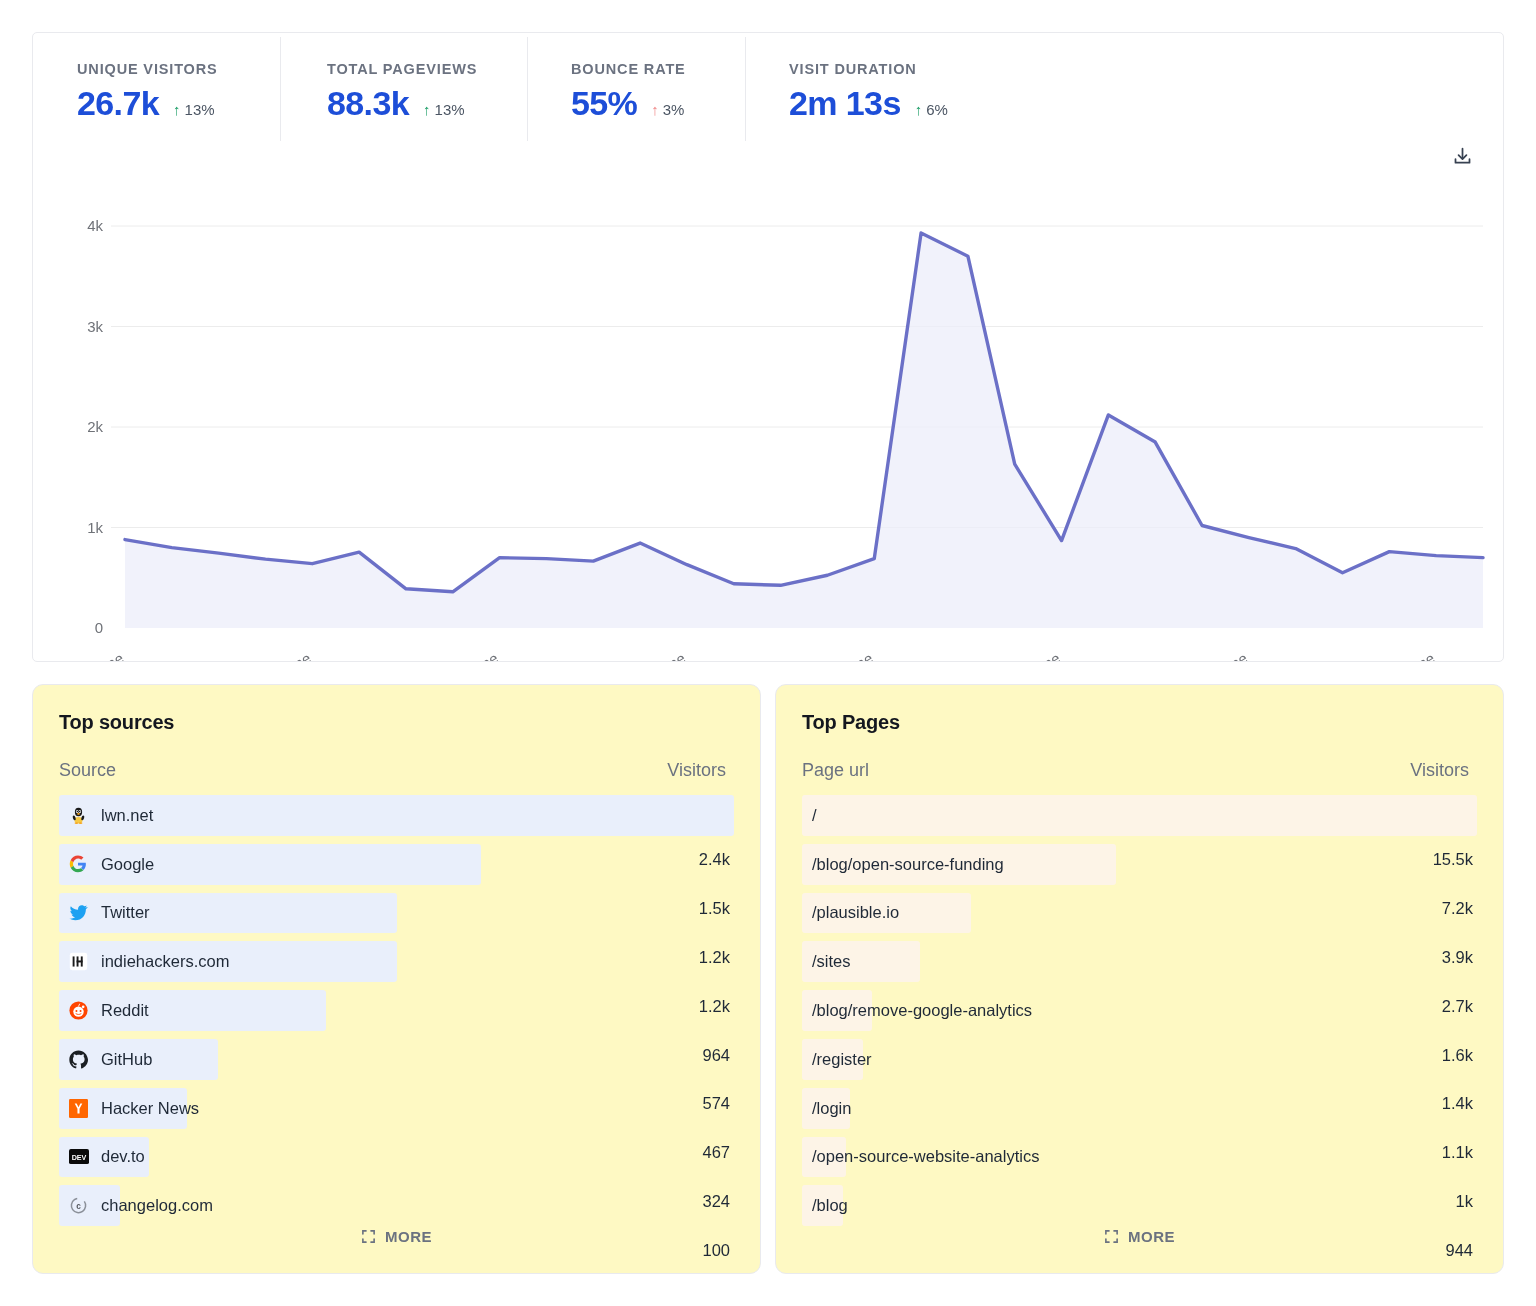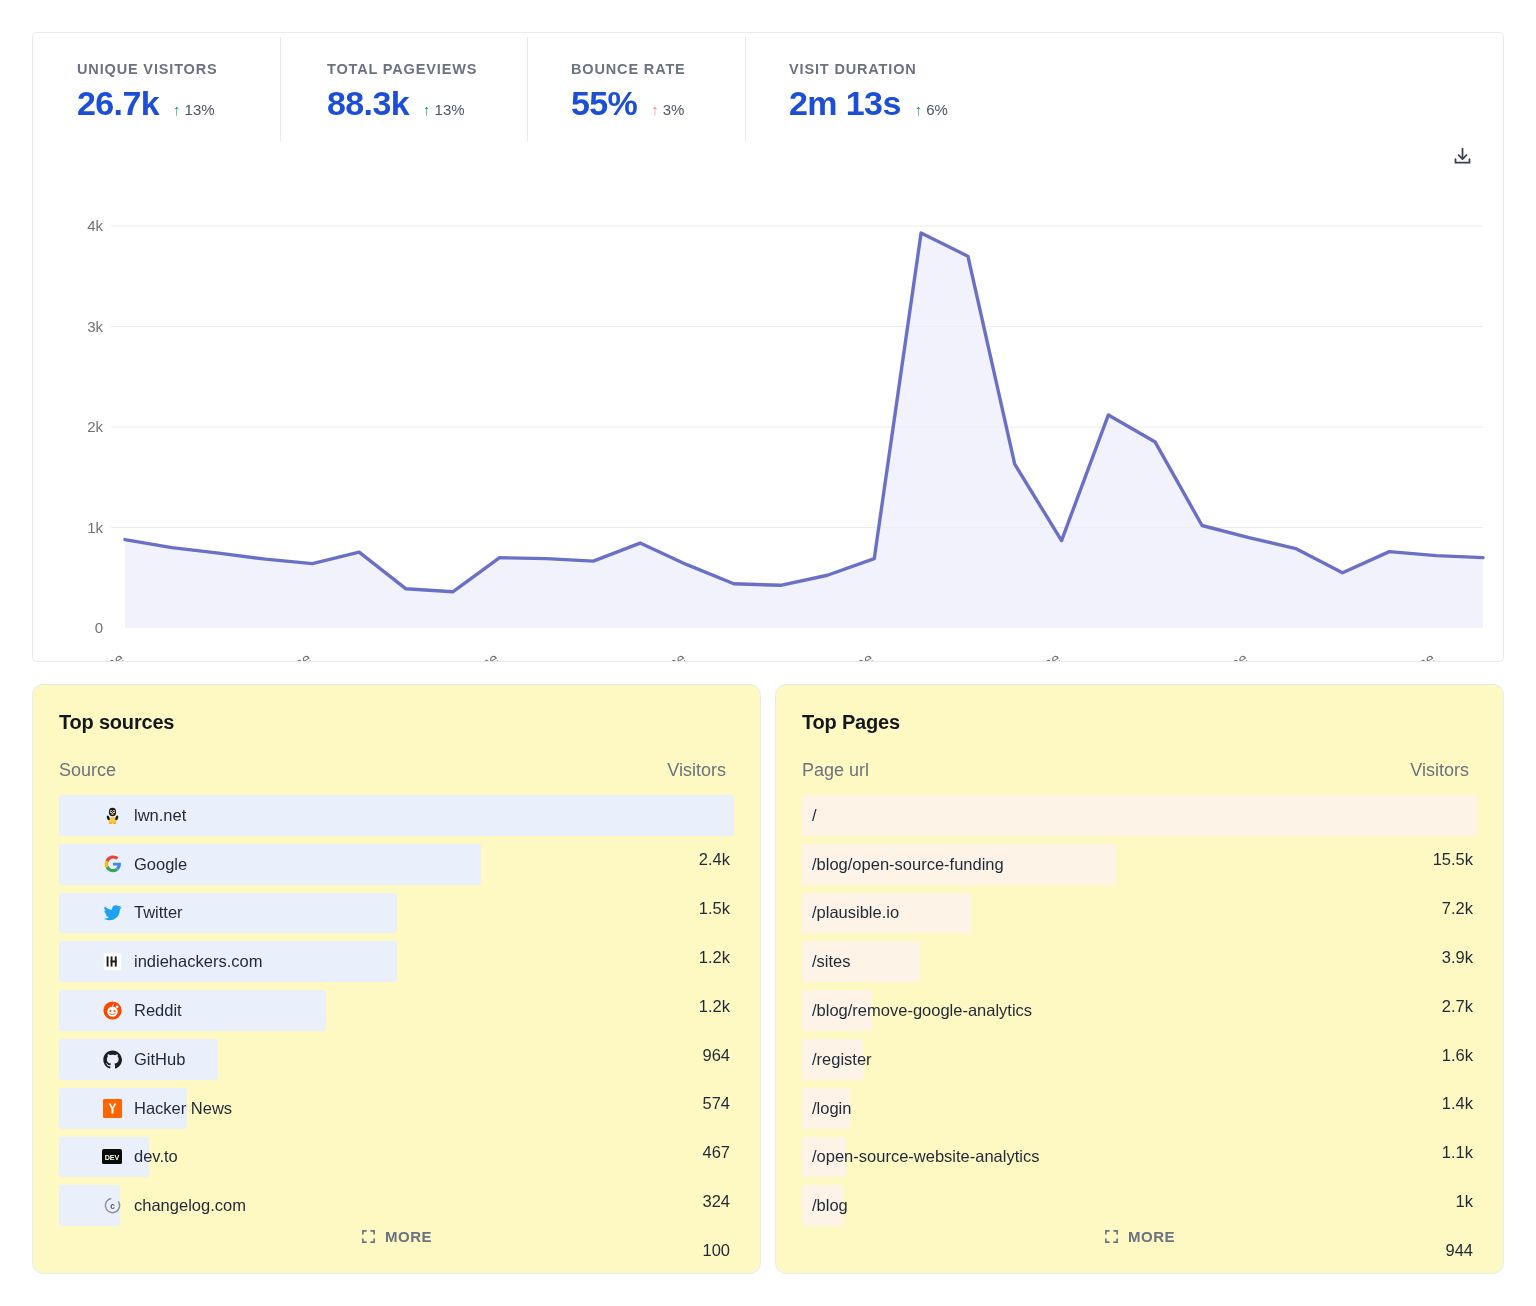--- a/index.html
+++ b/index.html
@@ -124,23 +124,22 @@
   .row-label {
     position: relative;
     display: flex; align-items: center;
     font-size: 16.5px; color: #1f2937;
     padding-left: 10px;
     z-index: 2;
   }
   .row-label .ico {
     width: 20px; height: 20px;
     margin-right: 12px;
-    display: inline-flex; align-items: center; justify-content: flex-end;
+    display: inline-flex; align-items: center; justify-content: flex-start;
     flex: none;
-    margin-left: 33px;
   }
   .row-value {
     position: absolute;
     right: 4px; top: 50%;
     transform: translateY(-50%);
     font-size: 16.5px; color: #1f2937;
     z-index: 2;
     margin-top: 44px;
   }
   .pages .row-label { padding-left: 10px; }

